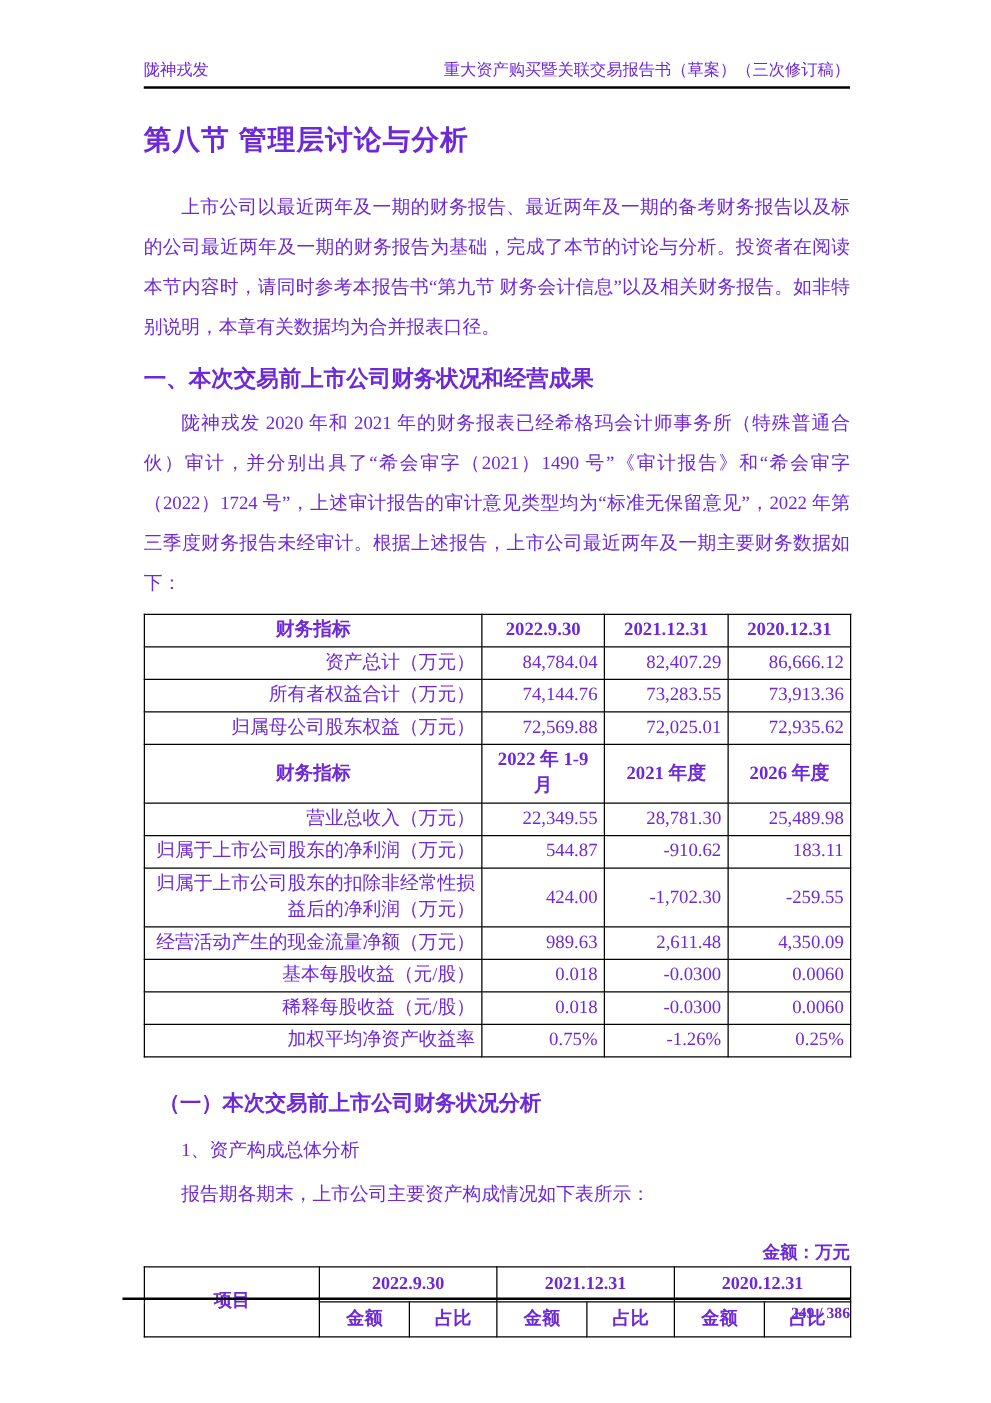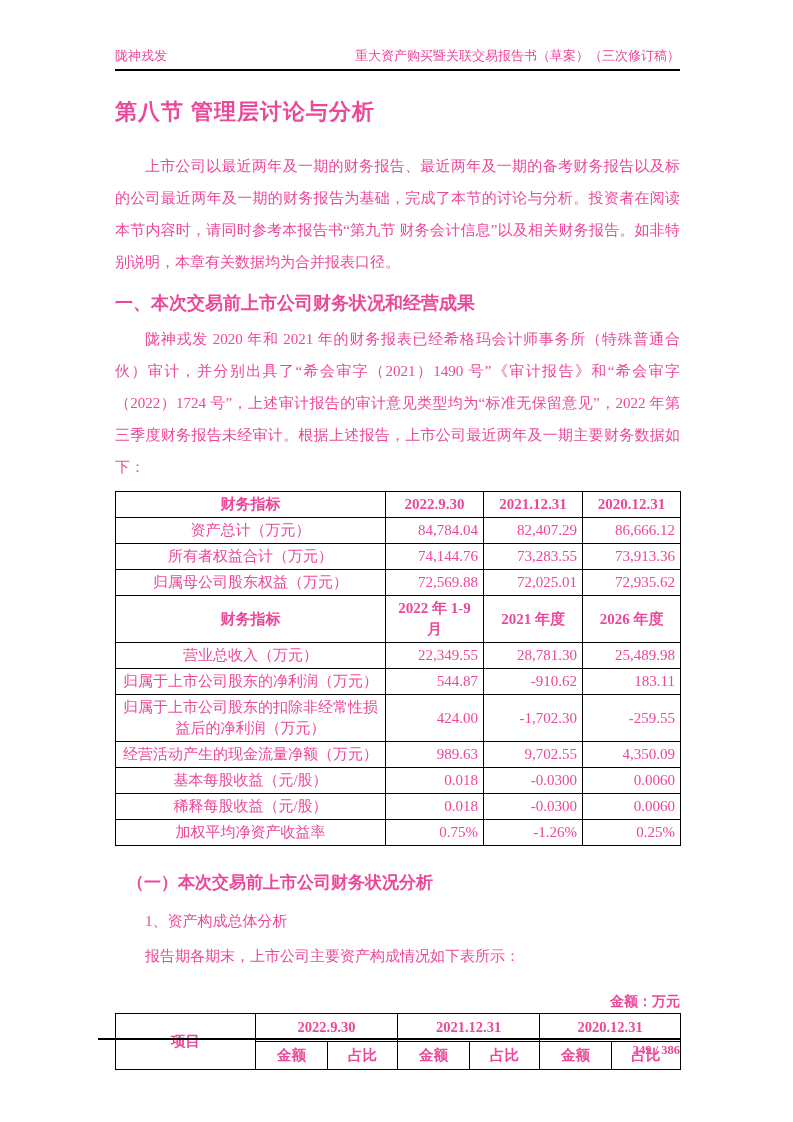--- a/index.html
+++ b/index.html
@@ -2,21 +2,21 @@
 <html><head>
 <meta charset="utf-8">
 <style>
   * { box-sizing: border-box; }
   html, body { margin: 0; padding: 0; background: #ffffff; }
   .page {
     position: relative;
     width: 793px;
     height: 1122px;
     background: #ffffff;
-    color: #ec4899;
+    color: #6d28d9;
     font-family: "Liberation Serif", "DejaVu Serif", serif;
     padding: 48px 113px 0 115px;
     overflow: hidden;
   }
   .doc-header {
     display: flex;
     justify-content: space-between;
     align-items: flex-end;
     border-bottom: 2.5px solid #000;
     padding-bottom: 5px;
@@ -67,21 +67,21 @@
     margin-top: 8px;
     font-size: 15px;
   }
   table.fin td {
     border: 1px solid #000;
     padding: 2px 5px;
     line-height: 21px;
     vertical-align: middle;
   }
   td.hdr  { font-weight: bold; text-align: center; }
-  td.lbl  { text-align: center; padding-left: 5px; }
+  td.lbl  { text-align: right; padding-left: 5px; }
   td.num  { text-align: right; padding-right: 8px; }
   col.w-lbl { width: 270px; }
   col.w-v   { width: 98px; }
   col.w-v2  { width: 99px; }
   table.t2 { margin-top: 2px; font-size: 14.5px; }
   table.t2 td { padding: 4px 2px; line-height: 19px; }
   col.w2-item { width: 140px; }
   col.w2-amt  { width: 72px; }
   col.w2-pct  { width: 70px; }
   col.w2-pct-last { width: 69px; }
@@ -167,21 +167,21 @@
       </tr>
       <tr>
         <td class="lbl">归属于上市公司股东的扣除非经常性损益后的净利润（万元）</td>
         <td class="num">424.00</td>
         <td class="num">-1,702.30</td>
         <td class="num">-259.55</td>
       </tr>
       <tr>
         <td class="lbl">经营活动产生的现金流量净额（万元）</td>
         <td class="num">989.63</td>
-        <td class="num">9,702.55</td>
+        <td class="num">2,611.48</td>
         <td class="num">4,350.09</td>
       </tr>
       <tr>
         <td class="lbl">基本每股收益（元/股）</td>
         <td class="num">0.018</td>
         <td class="num">-0.0300</td>
         <td class="num">0.0060</td>
       </tr>
       <tr>
         <td class="lbl">稀释每股收益（元/股）</td>

